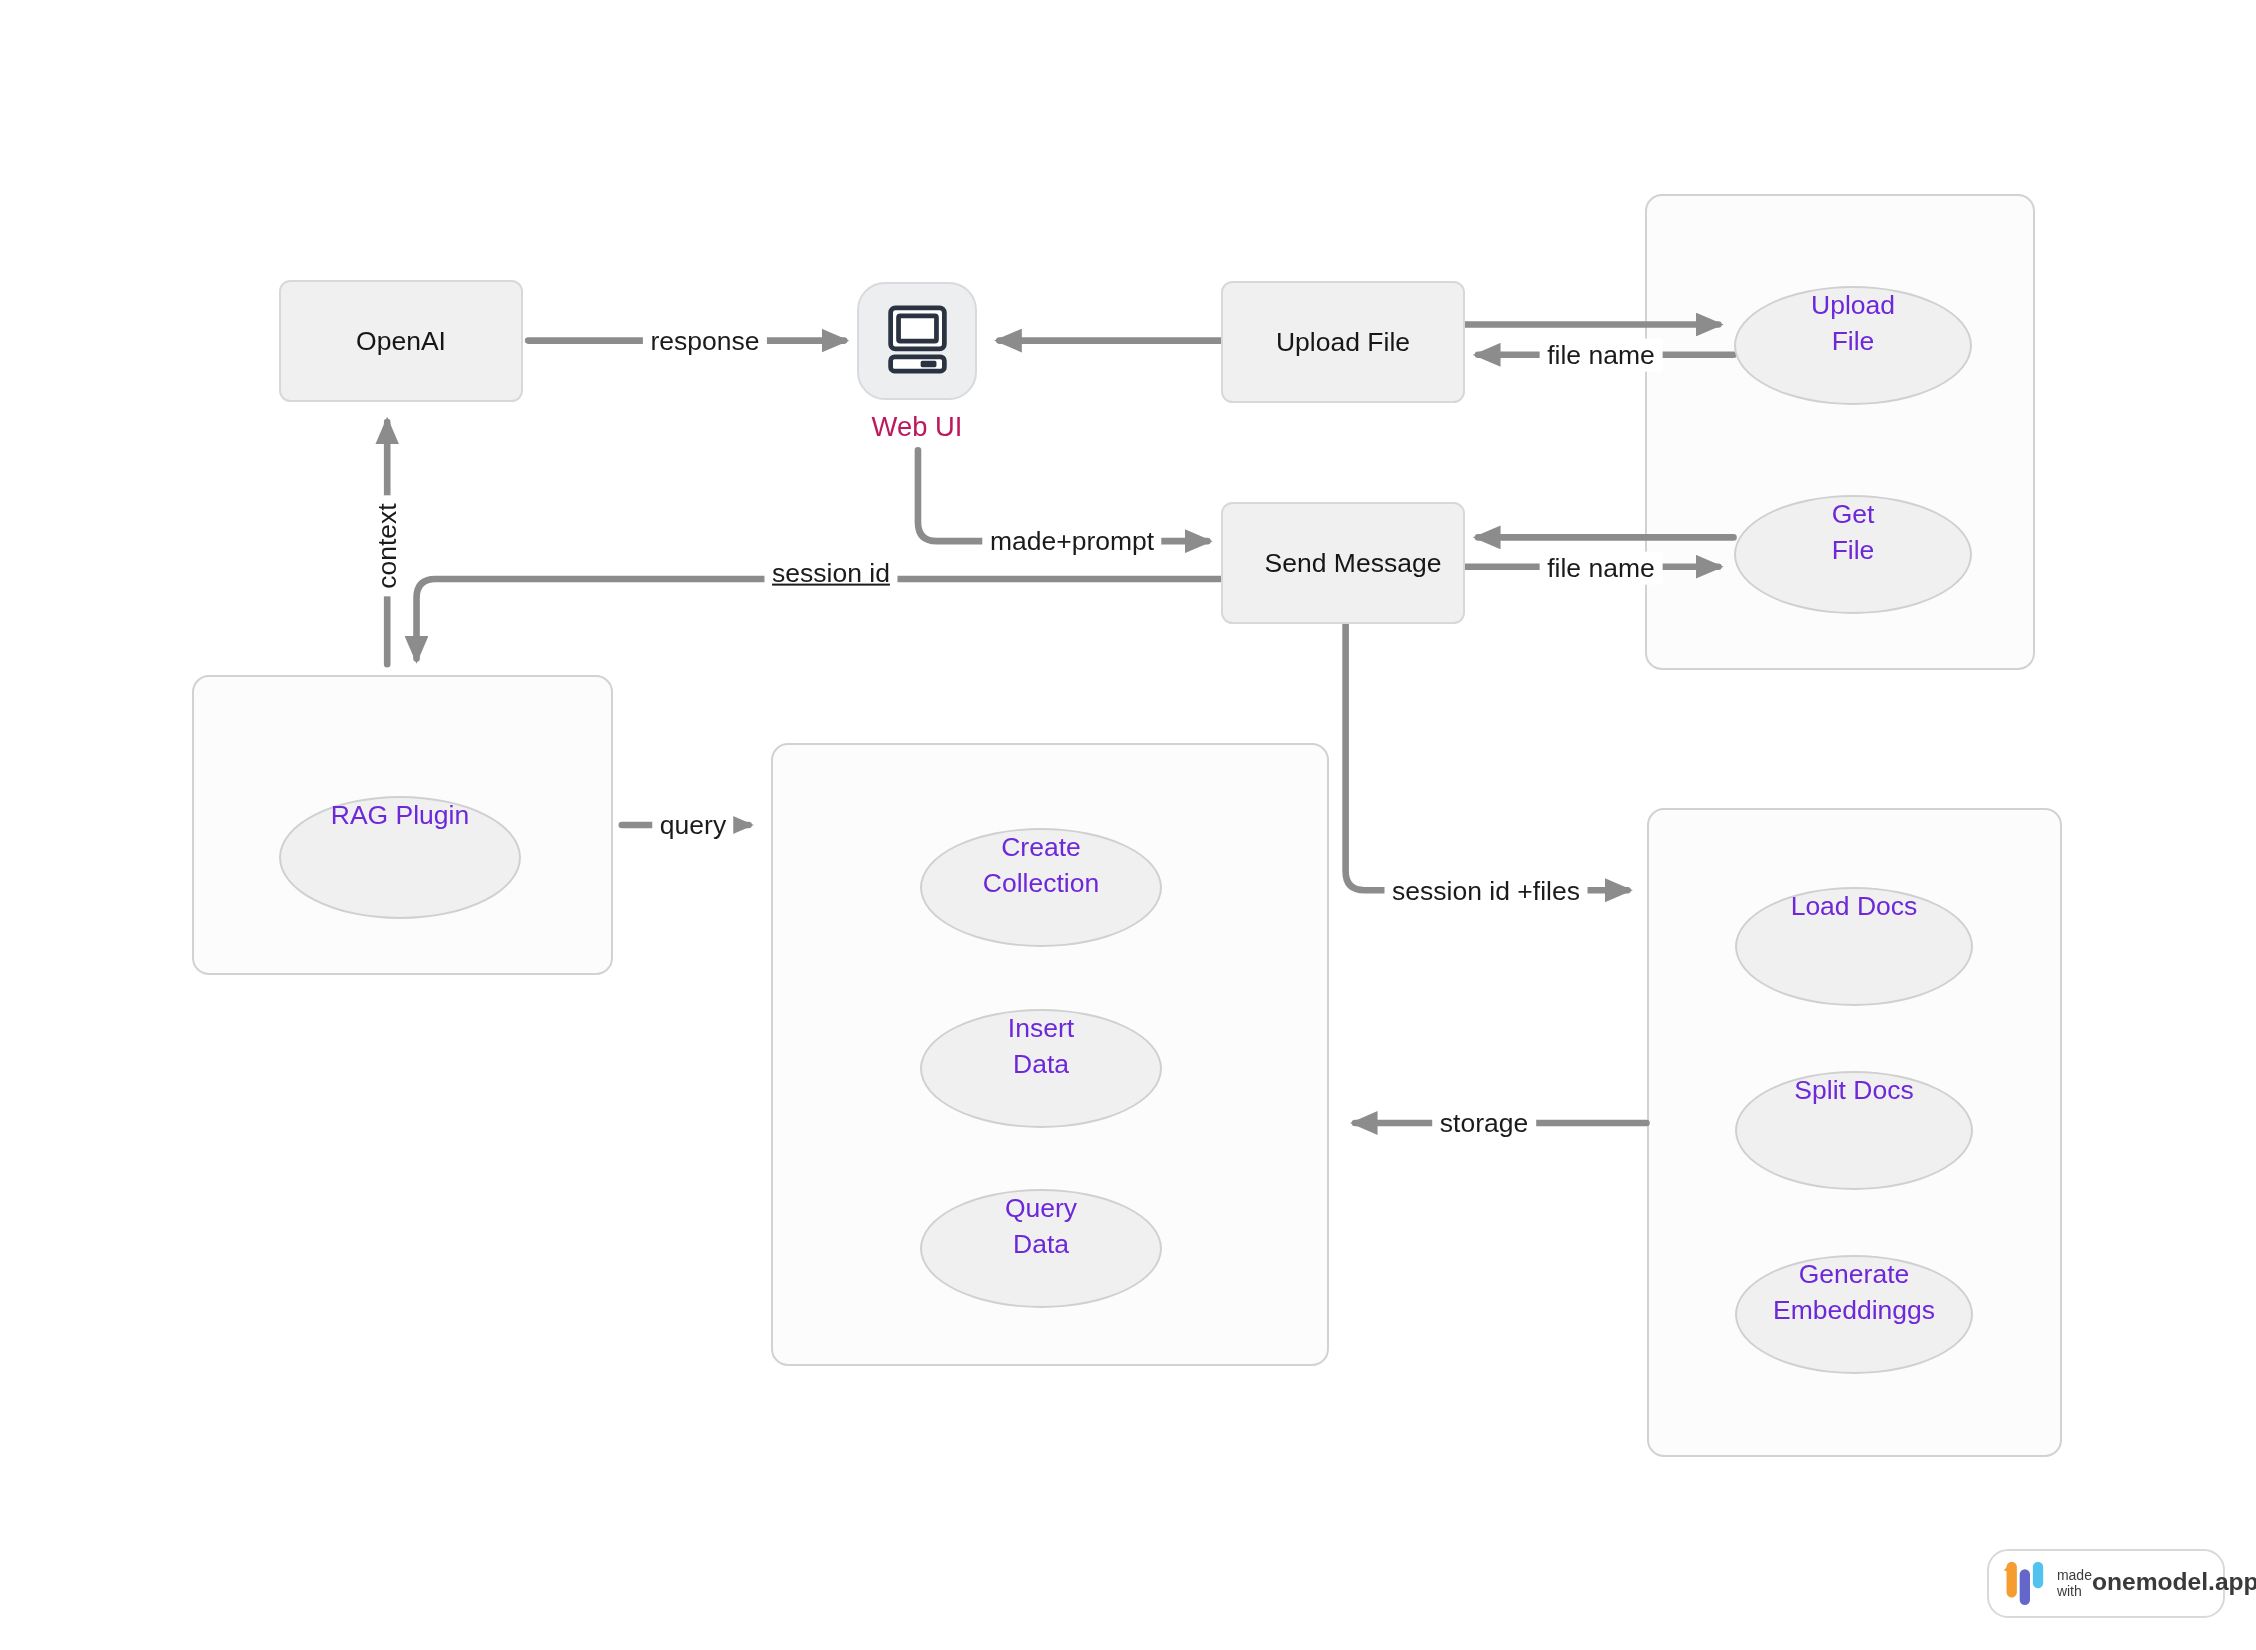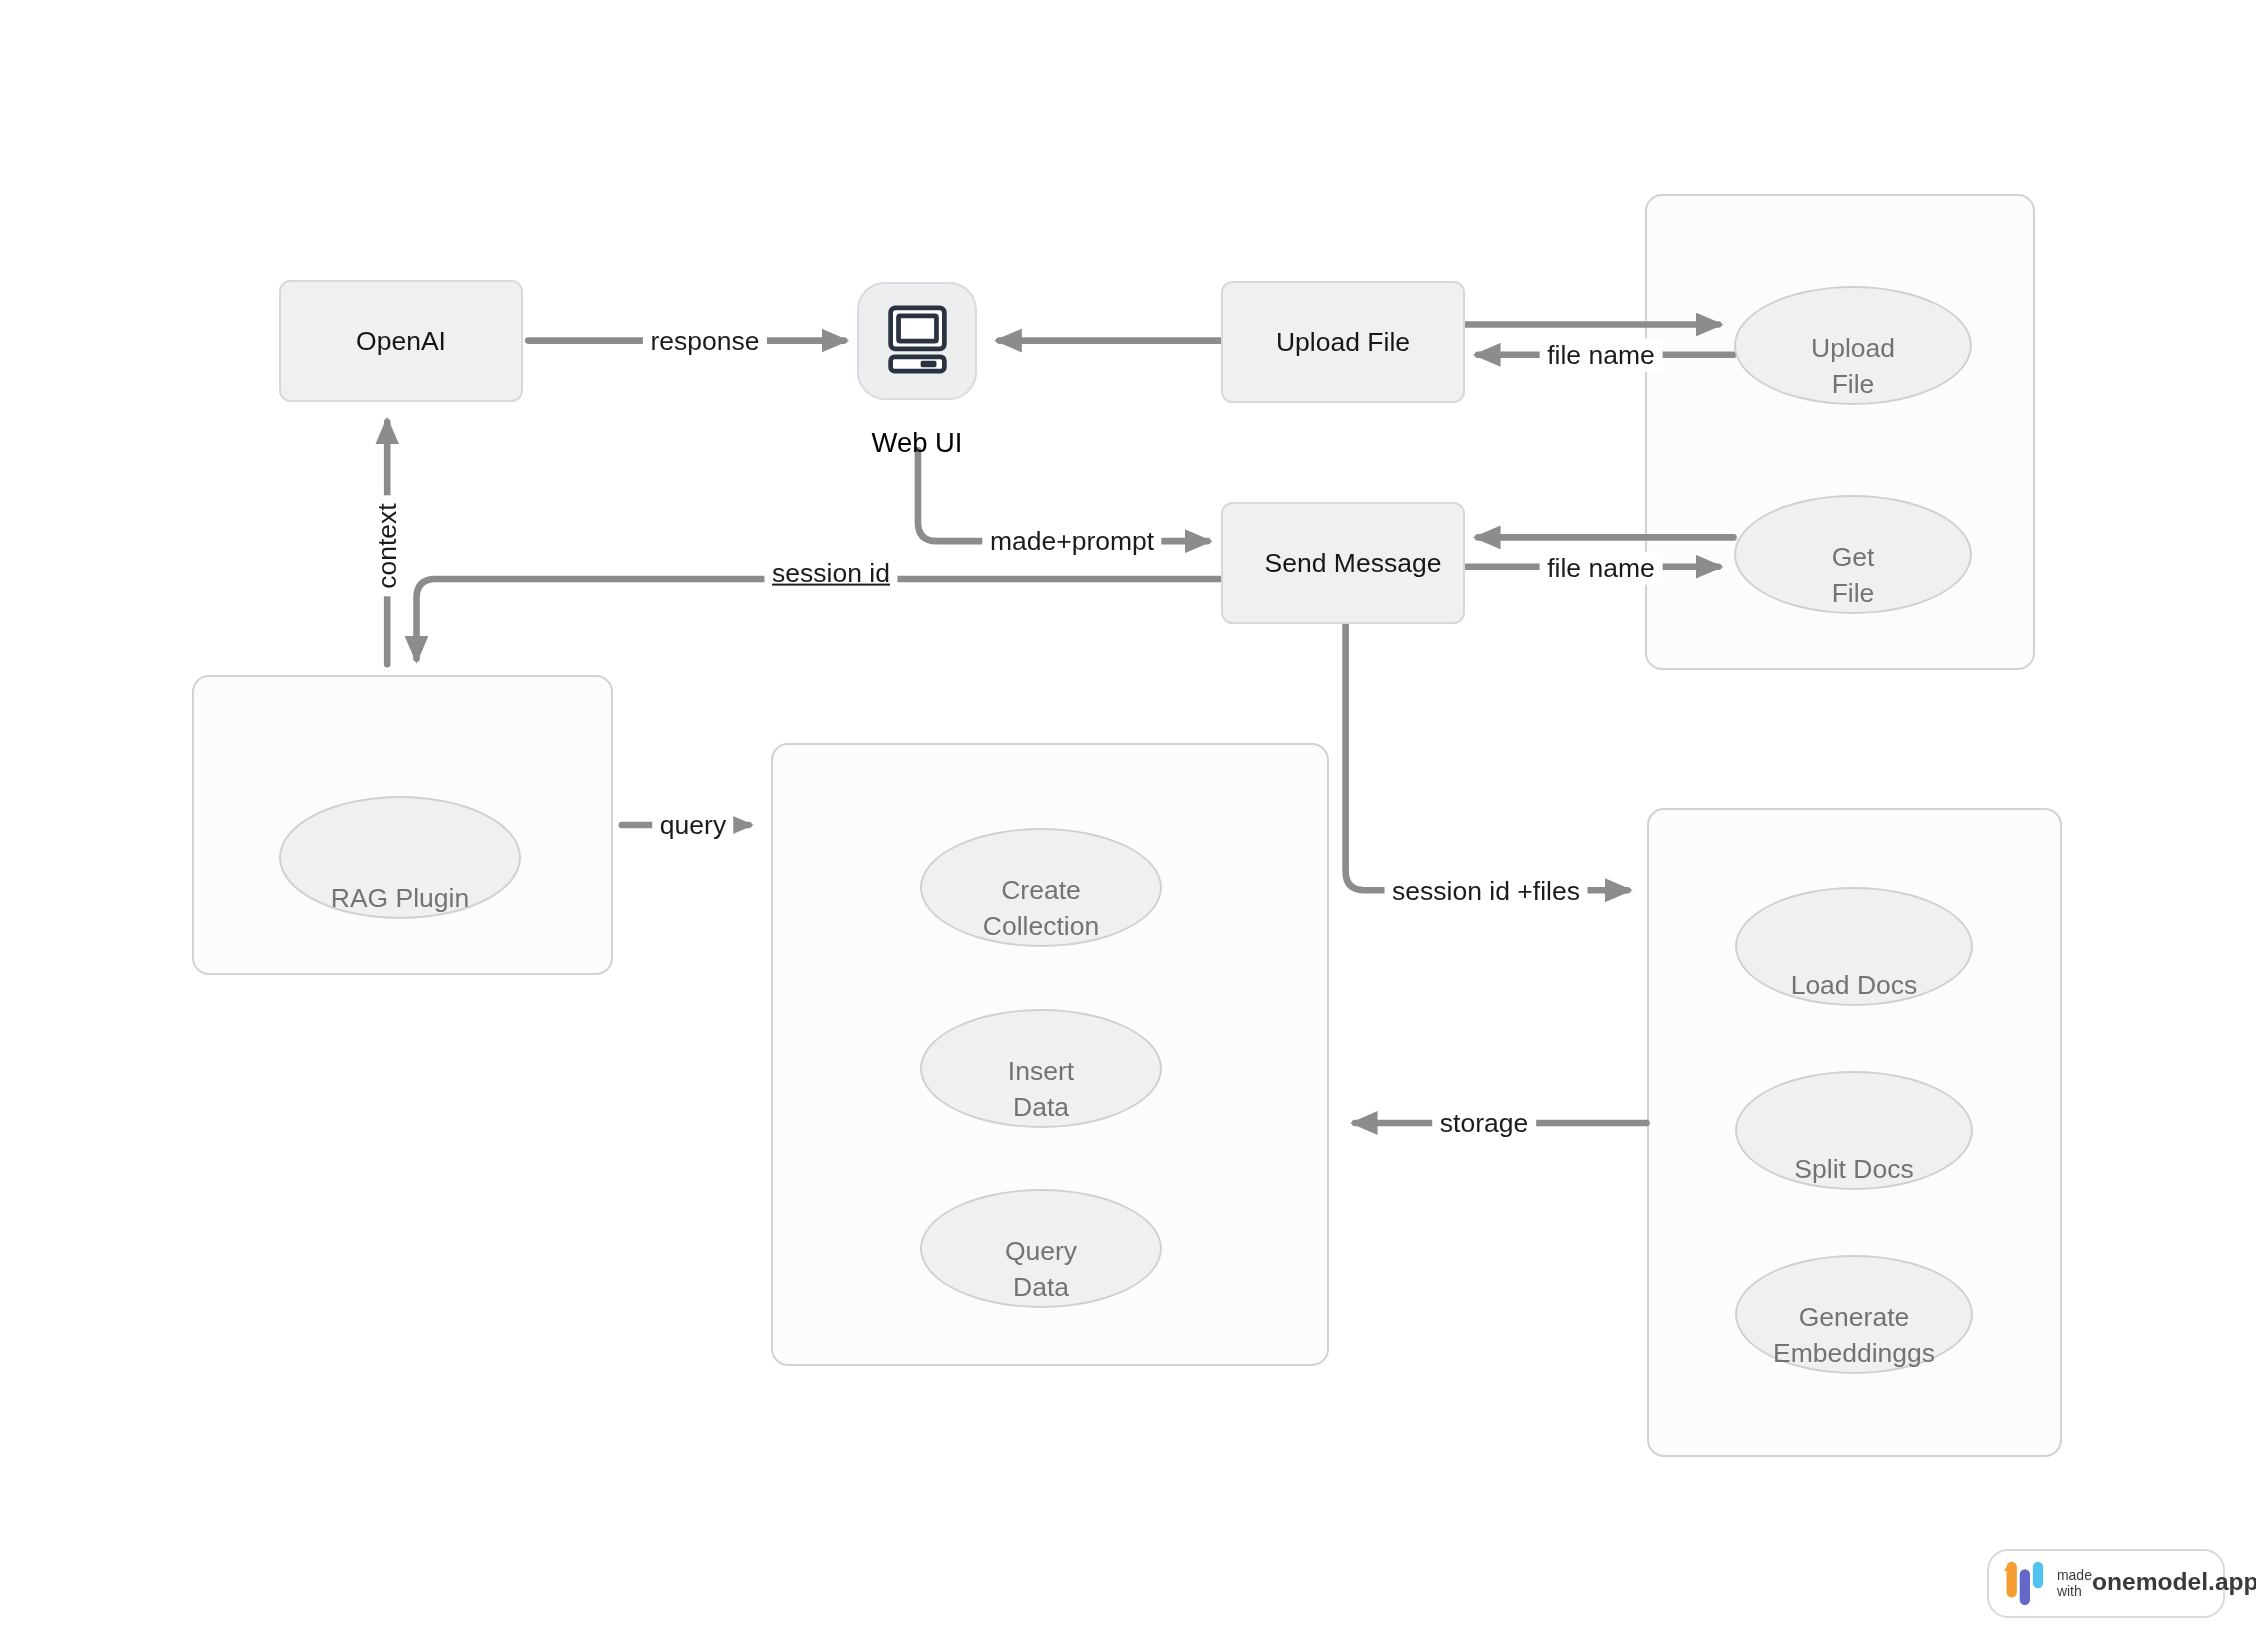--- a/index.html
+++ b/index.html
@@ -13,35 +13,35 @@
   .container-label{
     position:absolute;font-size:26.5px;color:#63676d;white-space:nowrap;
   }
   .node-box{
     position:absolute;z-index:3;background:#f0f0f0;border:2.8px solid #d8d8d8;
     border-radius:11.4px;box-sizing:border-box;display:flex;align-items:center;justify-content:center;
     font-size:26.5px;color:#161616;
   }
   .node-ellipse{
     position:absolute;z-index:3;background:#f0f0f0;border:2.8px solid #d0d0d0;
-    border-radius:50%;box-sizing:border-box;display:flex;align-items:flex-end;justify-content:center;
-    font-size:26.5px;color:#737373;text-align:center;line-height:1.35;white-space:pre-line;
+    border-radius:50%;box-sizing:border-box;display:flex;align-items:flex-start;justify-content:center;
+    font-size:26.5px;color:#6d28d9;text-align:center;line-height:1.35;white-space:pre-line;
   }
   .edge-label{
     position:absolute;z-index:4;transform:translate(-50%,-50%);
     background:#ffffff;padding:0.9px 7.6px;font-size:26.5px;color:#1b1b1b;white-space:nowrap;
   }
   .edge-label.rotated{transform:translate(-50%,-50%) rotate(-90deg);}
   .icon-tile{
     position:absolute;z-index:3;background:#eceef0;border:2.8px solid #d8dadd;
     border-radius:28px;box-sizing:border-box;display:flex;align-items:center;justify-content:center;
   }
   .icon-caption{
     position:absolute;z-index:3;transform:translate(-50%,0);
-    font-size:27.4px;color:#000000;white-space:nowrap;margin-top:16px;
+    font-size:27.4px;color:#be185d;white-space:nowrap;
   }
   #badge{
     position:absolute;z-index:5;left:1987px;top:1549px;width:238px;height:69px;
     background:#ffffff;border:2.8px solid #d9d9d9;border-radius:21px;box-sizing:border-box;
     display:flex;align-items:center;
   }
   #badge .logo{margin-left:9.5px;flex:0 0 auto;}
   #badge .badge-text{margin-left:11.4px;display:flex;flex-direction:row;justify-content:center;}
   #badge .made-with{font-size:14px;color:#3c3c3c;line-height:1.1;}
   #badge .brand{font-size:24.6px;font-weight:bold;color:#3a3a3a;line-height:1.15;}

